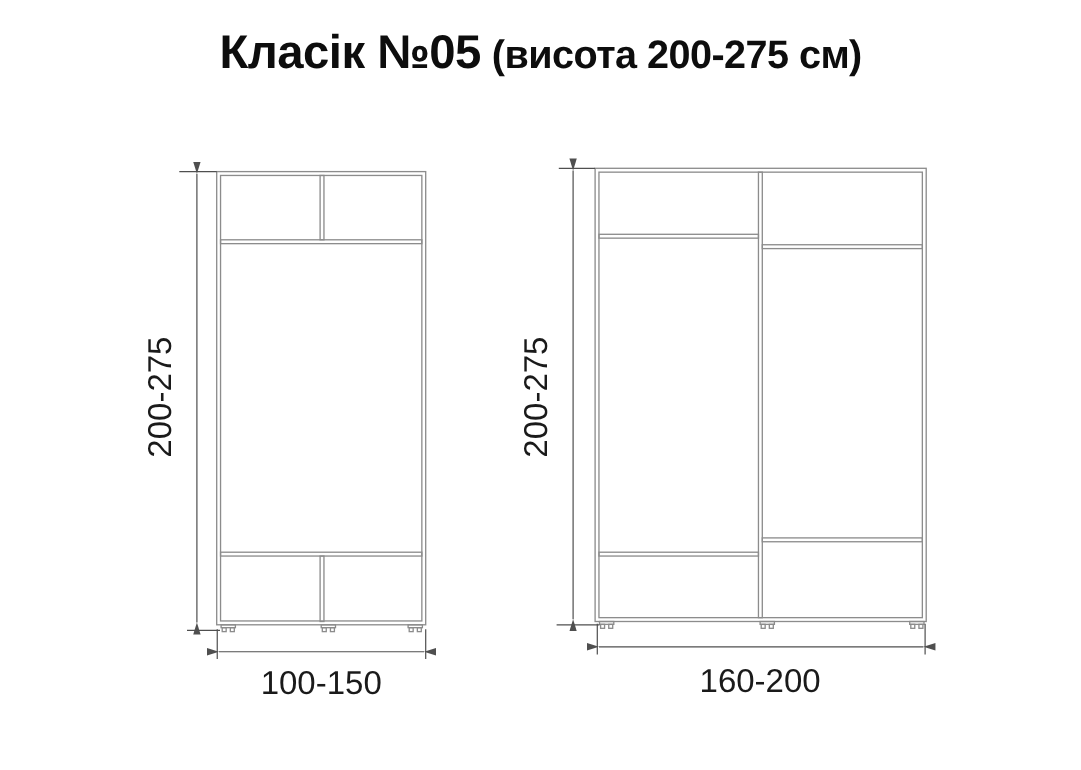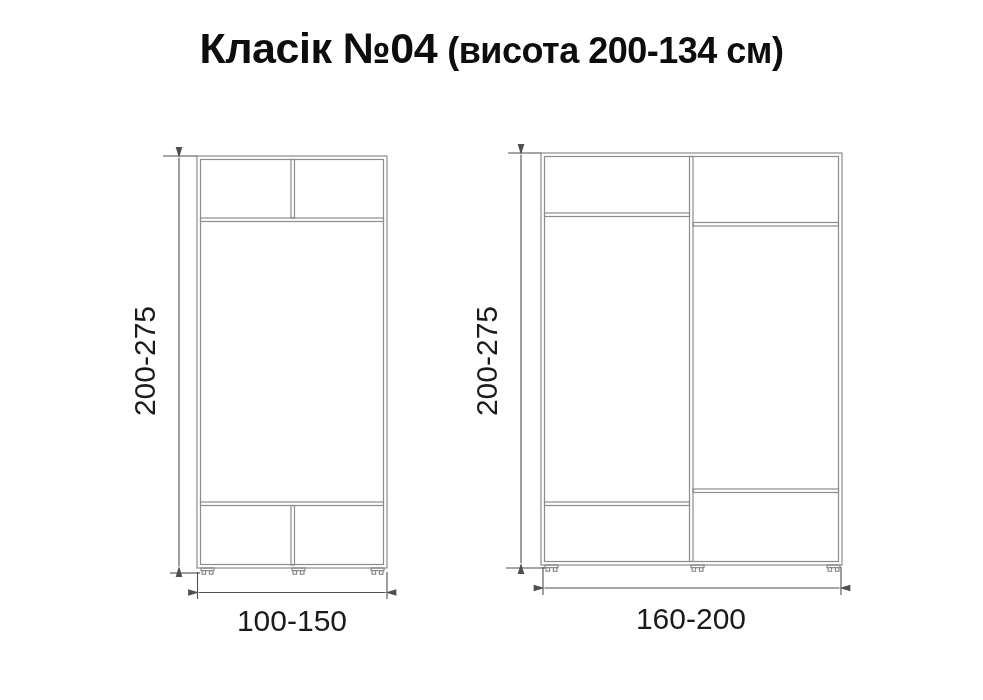--- a/index.html
+++ b/index.html
@@ -59,21 +59,21 @@
     font-size: 30px;
     font-weight: 400;
   }
 </style>
 </head>
 <body>
 
 <div class="page">
 
   <div class="title">
-    <span class="main">Класік №04</span><span class="suffix">(висота 200-134 см)</span>
+    <span class="main">Класік №05</span><span class="suffix">(висота 200-275 см)</span>
   </div>
 
   <svg class="diagram" viewBox="0 0 983 700" xmlns="http://www.w3.org/2000/svg">
     <defs>
       <marker id="arr" viewBox="0 0 12 10" refX="1" refY="5" markerWidth="11" markerHeight="9" orient="auto-start-reverse">
         <path d="M1,5 L12,1.6 L12,8.4 Z" fill="#4f4f4f"></path>
       </marker>
       <g id="foot">
         <rect x="0" y="0" width="13" height="2.6" class="cab-line"></rect>
         <rect x="1" y="2.6" width="3.6" height="3.6" class="cab-line"></rect>

